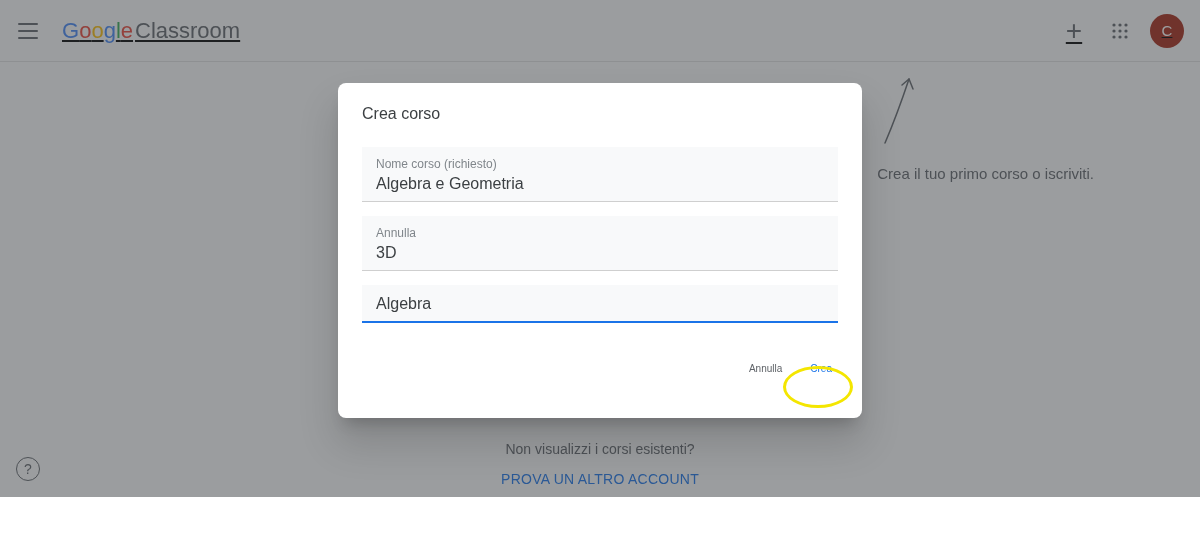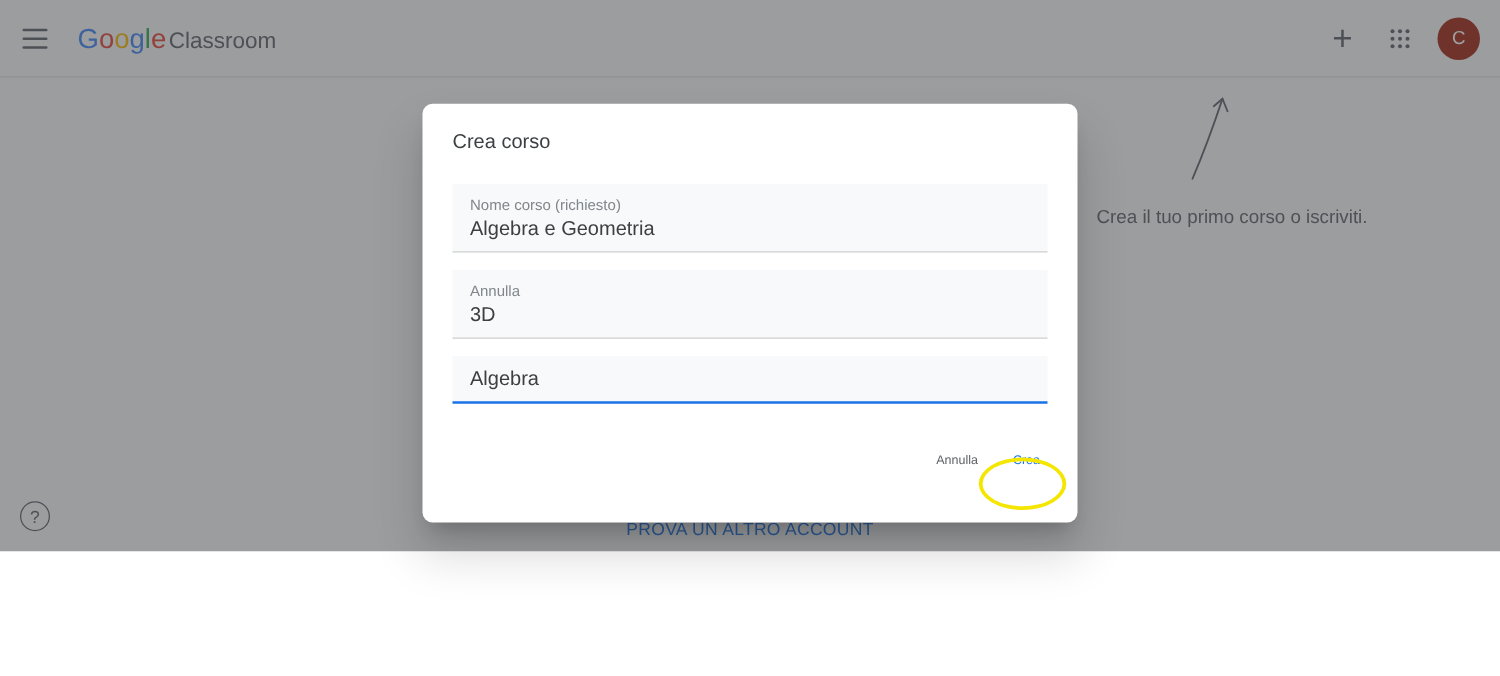--- a/index.html
+++ b/index.html
@@ -1,33 +1,33 @@
 <!DOCTYPE html>
 <html><head>
 <meta charset="utf-8">
 <style>
   * { box-sizing: border-box; margin: 0; padding: 0; font-family: "Helvetica Neue", Arial, sans-serif; }
   html, body { width: 1200px; height: 541px; overflow: hidden; }
-  .viewport { position: relative; width: 1200px; height: 441px; background: #fafafa; }
+  .viewport { position: relative; width: 1200px; height: 497px; background: #fafafa; text-decoration: underline; }
 
   
   .header { position: relative; height: 62px; border-bottom: 1px solid #e0e0e0; display: flex; align-items: center; padding: 0 16px; }
   .menu-btn { width: 24px; height: 24px; display:flex; flex-direction:column; justify-content:space-between; padding:4px 2px; cursor:pointer; }
   .menu-btn span { display:block; height:2px; background:#5f6368; border-radius:1px; }
   .logo { display:flex; align-items:baseline; margin-left: 22px; font-size: 22px; font-weight: 400; }
   .g-b { color:#4285f4; } .g-r { color:#ea4335; } .g-y { color:#fbbc05; } .g-g { color:#34a853; }
-  .cls-word { color:#5f6368; margin-left:2px; font-size:18px;text-align:right; }
+  .cls-word { color:#5f6368; margin-left:2px; font-size:22px;text-align:right; }
   .spacer { flex: 1; }
   .plus-btn { width:40px; height:40px; display:flex; align-items:center; justify-content:center; font-size:28px; color:#5f6368; cursor:pointer; border-radius:50%; }
   .apps-grid { width:40px; height:40px; display:flex; align-items:center; justify-content:center; cursor:pointer; margin:0 6px;}
   .apps-grid svg { fill:#5f6368; }
   .avatar { width:34px; height:34px; border-radius:50%; background:#a52714; color:#fff; display:flex; align-items:center; justify-content:center; font-size:15px; margin-left:4px; cursor:pointer;}
 
   
-  .hint-wrap { position:absolute; right: 106px; top: 75px; display:flex; flex-direction:column; align-items:center; }
+  .hint-wrap { position:absolute; right: 106px; top: 75px; display:flex; flex-direction:column; align-items:flex-start; }
   .hint-arrow { margin-right: 40px; margin-bottom: 20px; }
   .hint-text { color:#5f6368; font-size:15px; }
 
   
   .existing { position:absolute; left:0; right:0; bottom:10px; text-align:center; font-size:14px; color:#5f6368; }
   .existing .link { color:#1a73e8; font-weight:500; letter-spacing:0.25px; display:block; margin-top:14px; cursor:pointer; }
 
   .help-btn { position:absolute; left:16px; bottom:16px; width:24px; height:24px; border:1.6px solid #5f6368; border-radius:50%; color:#5f6368; display:flex; align-items:center; justify-content:center; font-size:14px; cursor:pointer; }
 
   

